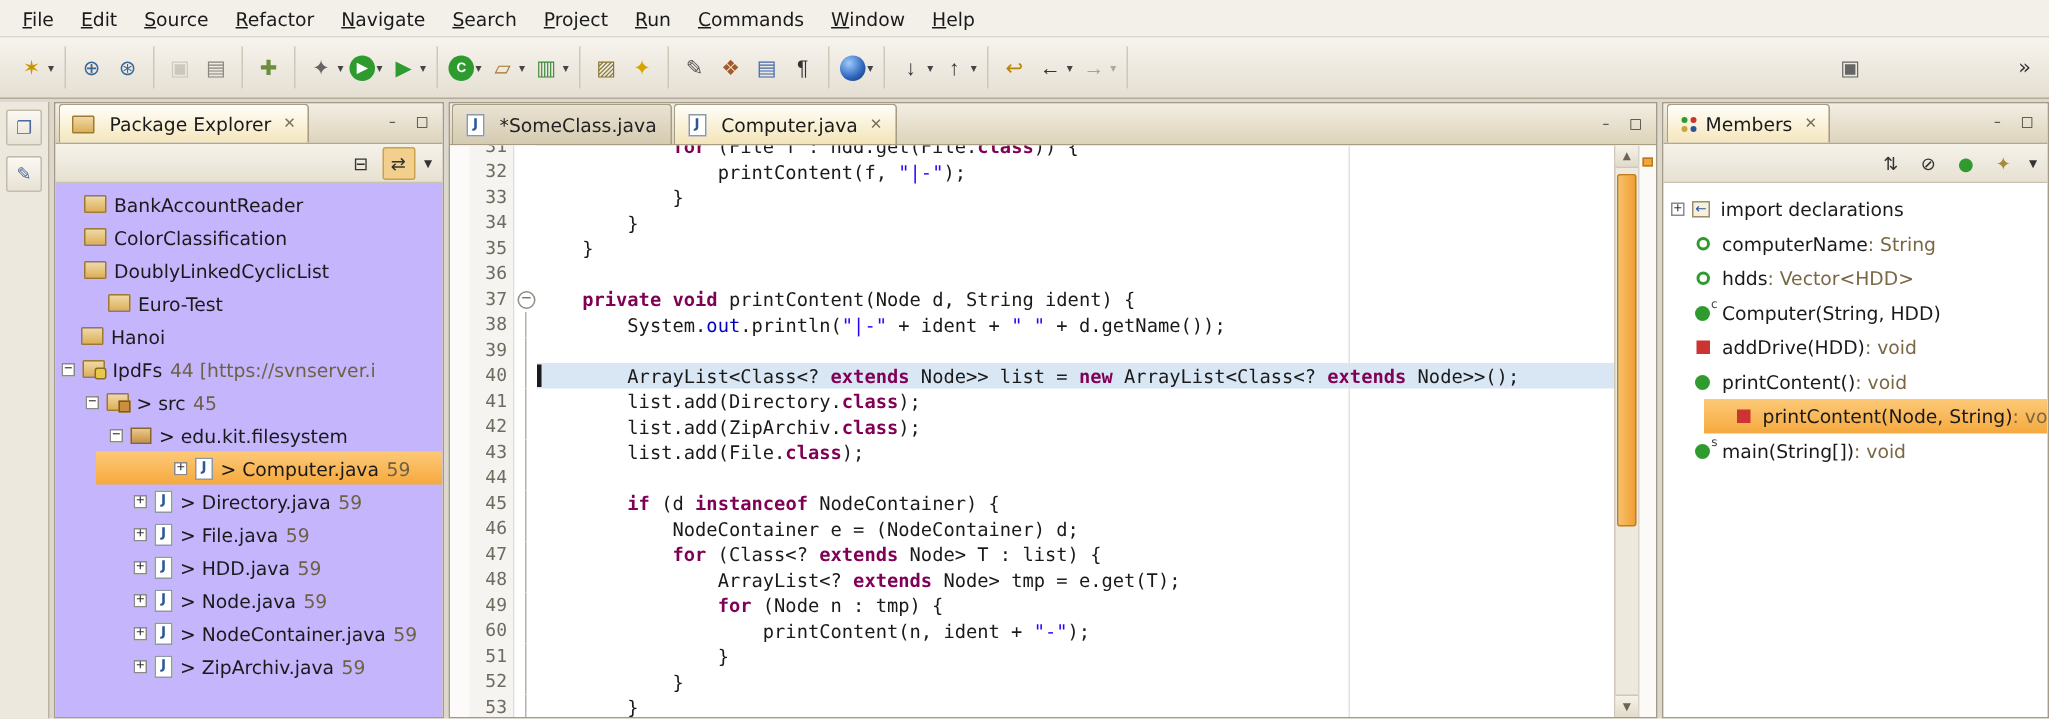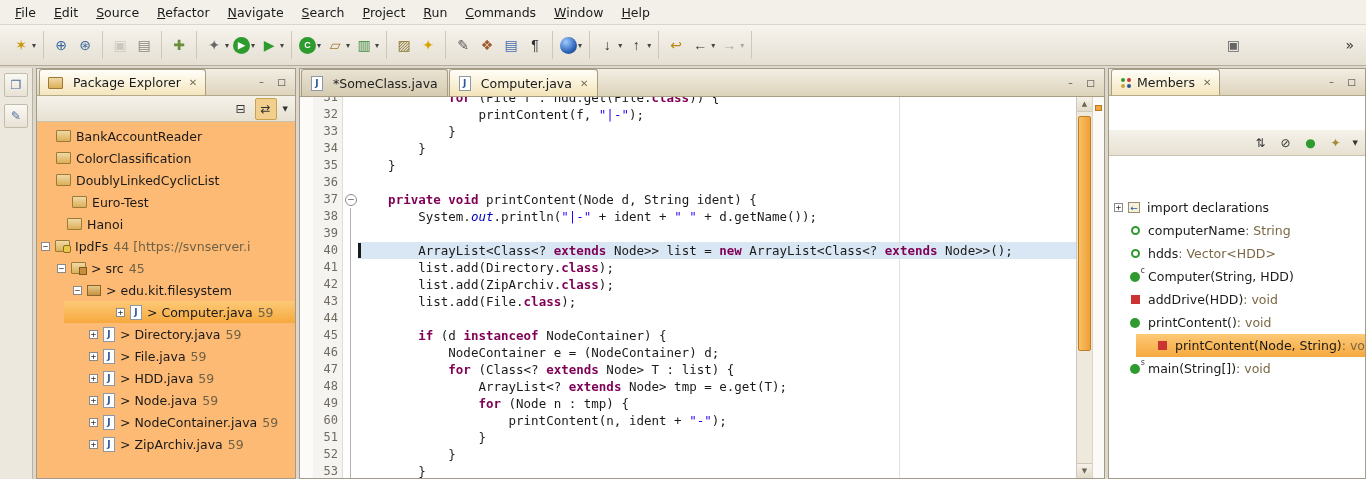--- a/index.html
+++ b/index.html
@@ -24,36 +24,36 @@
   .overflow { font-size:14px; color:#333; padding:0 4px; }
 
   
   #main { display:flex; height:413px; gap:3px; padding-top:2px; background:#ddd8cb; }
   #left-strip { width:33px; background:#ece8de; border-right:1px solid #b9b2a3; display:flex; flex-direction:column; align-items:center; padding-top:5px; gap:7px; flex:none; }
   .strip-btn { width:24px; height:24px; border:1px solid #c4bcab; border-radius:2px; background:linear-gradient(#fbf9f4,#e8e2d4); display:flex; align-items:center; justify-content:center; font-size:12px; color:#4a6a9a; }
 
   .view { display:flex; flex-direction:column; background:#fff; border:1px solid #a39b89; overflow:hidden; }
   #package-explorer { width:260px; flex:none; }
   #editor-area { flex:1; display:flex; flex-direction:column; background:#fff; border:1px solid #a39b89; overflow:hidden; }
-  #members { width:258px; flex:none;gap:34px; }
+  #members { width:258px; flex:none; }
 
   
   .view-tabbar { height:27px; background:linear-gradient(#f2eee3,#ded4bd); border-bottom:1px solid #b3a988; display:flex; align-items:flex-end; flex:none; }
   .view-tab { height:26px; display:flex; align-items:center; gap:5px; padding:0 8px; margin-left:2px; border:1px solid #a89d82; border-bottom:none; border-radius:3px 3px 0 0; background:linear-gradient(#fffef9,#f4e6bd); white-space:nowrap; }
   .close { font-size:10px; color:#7a6f55; margin-left:3px; }
   .view-controls { margin-left:auto; display:flex; gap:5px; padding:0 6px; align-self:center; }
   .vc-btn { width:15px; height:13px; display:flex; align-items:center; justify-content:center; font-size:9px; color:#333; }
 
   .view-toolbar { height:26px; background:linear-gradient(#f5f2ea,#e7e1d2); border-bottom:1px solid #c9c2b0; display:flex; align-items:center; justify-content:flex-end; gap:3px; padding:0 4px; flex:none; }
   .vtb-btn { width:22px; height:22px; display:flex; align-items:center; justify-content:center; font-size:12px; color:#333; border-radius:2px; }
   .vtb-btn.pressed { background:#f3cf8e; border:1px solid #caa14f; }
   .vtb-menu { font-size:7px; color:#333; padding:0 3px; }
 
   
-  .tree { flex:1; background:#fdba74; padding-top:3px; overflow:hidden; }
+  .tree { flex:1; background:#c4b5fd; padding-top:3px; overflow:hidden; }
   .trow { height:22px; display:flex; align-items:center; white-space:nowrap; overflow:hidden; }
   .trow.sel, .mrow.sel { background:linear-gradient(#fdc977,#f6a93e);margin-left:27px; }
   .exp { width:9px; height:9px; flex:none; border:1px solid #8a8a8a; background:#fff; font:9px/7px "DejaVu Sans Mono",monospace; text-align:center; color:#333; margin-right:5px; }
   .exp-sp { width:15px; flex:none; }
   .ti { flex:none; margin-right:5px; position:relative; }
   .ti-folder, .ti-project, .ti-src { width:15px; height:12px; background:linear-gradient(#efd9a7,#dcaf58); border:1px solid #9c7a36; border-radius:1px; }
   .ti-project::after { content:""; position:absolute; right:-2px; bottom:-2px; width:6px; height:6px; background:#e8c84a; border:1px solid #8a6d1f; border-radius:2px; }
   .ti-src::after { content:""; position:absolute; right:-2px; bottom:-2px; width:6px; height:6px; background:#c98f3f; border:1px solid #7a5a20; }
   .ti-package { width:14px; height:11px; background:linear-gradient(#e8c88e,#c6933f); border:1px solid #8a6428; }
   .ti-jfile { width:12px; height:15px; background:#fff; border:1px solid #8d98a8; font:bold 9px "DejaVu Sans",sans-serif; color:#2b5797; display:flex; align-items:center; justify-content:center; }
@@ -74,21 +74,21 @@
   .cl .ann { width:13px; height:100%; background:#fcfbf9; flex:none; }
   .cl .ln { width:30px; height:100%; background:#f6f4f0; color:#6f6b61; font:12px/17px "DejaVu Sans Mono",monospace; text-align:right; padding-right:4px; border-right:1px solid #e0ddd6; flex:none; }
   .cl .fold { width:15px; height:100%; background:#fff; flex:none; position:relative; }
   .fold.fline::after { content:""; position:absolute; left:7px; top:0; bottom:0; width:1px; background:#b5b2aa; }
   .fold.fm::before { content:"\2212"; position:absolute; left:2px; top:3px; width:10px; height:10px; border:1px solid #908d85; border-radius:50%; font:9px/9px "DejaVu Sans",sans-serif; text-align:center; color:#555; background:#fff; }
   .cl .ct { flex:1; height:100%; font:12.5px/17px "DejaVu Sans Mono",monospace; white-space:pre; position:relative; overflow:hidden; }
   .cl.hl .ct { background:#d9e6f4; }
   .caret { position:absolute; left:0; top:1px; width:3px; height:15px; background:#1a1a1a; }
   .k { color:#7f0055; font-weight:bold; }
   .s { color:#2a00ff; }
-  .i { color:#0000c0; font-style:italic; }
+  .i { color:#0000c0; }
 
   .sb { width:16px; background:#eee9dd; border-left:1px solid #cfc8b8; display:flex; flex-direction:column; flex:none; }
   .sb-btn { height:15px; display:flex; align-items:center; justify-content:center; font-size:7px; color:#6b6455; background:linear-gradient(#f6f2e9,#e2dbc9); border-bottom:1px solid #cfc8b8; flex:none; }
   .sb-btn.bottom { border-bottom:none; border-top:1px solid #cfc8b8; }
   .sb-track { flex:1; position:relative; }
   .sb-thumb { position:absolute; left:1px; right:1px; top:4px; height:235px; background:linear-gradient(90deg,#f8c168,#ef9f35); border:1px solid #c07c1f; border-radius:2px; }
   .overview { width:12px; background:#fbfaf7; border-left:1px solid #d8d4c9; flex:none; position:relative; }
   .ov-marker { position:absolute; left:2px; right:2px; top:8px; height:6px; background:#f0a63c; border:1px solid #b87820; }
 
   
@@ -281,21 +281,21 @@
           <div class="trow" style="padding-left: 4px;">
             <span class="exp-sp"></span>
             <span class="ti ti-folder"></span>
             <span class="lbl">DoublyLinkedCyclicList</span>
           </div>
           <div class="trow" style="padding-left: 20px;">
             <span class="exp-sp"></span>
             <span class="ti ti-folder"></span>
             <span class="lbl">Euro-Test</span>
           </div>
-          <div class="trow" style="padding-left: 15px;">
+          <div class="trow" style="padding-left: 2px;">
             <span class="exp-sp"></span>
             <span class="ti ti-folder"></span>
             <span class="lbl">Hanoi</span>
           </div>
           <div class="trow" style="padding-left: 4px;">
             <span class="exp">−</span>
             <span class="ti ti-project"></span>
             <span class="lbl">IpdFs</span>
             <span class="sfx">44 [https://svnserver.i</span>
           </div>

